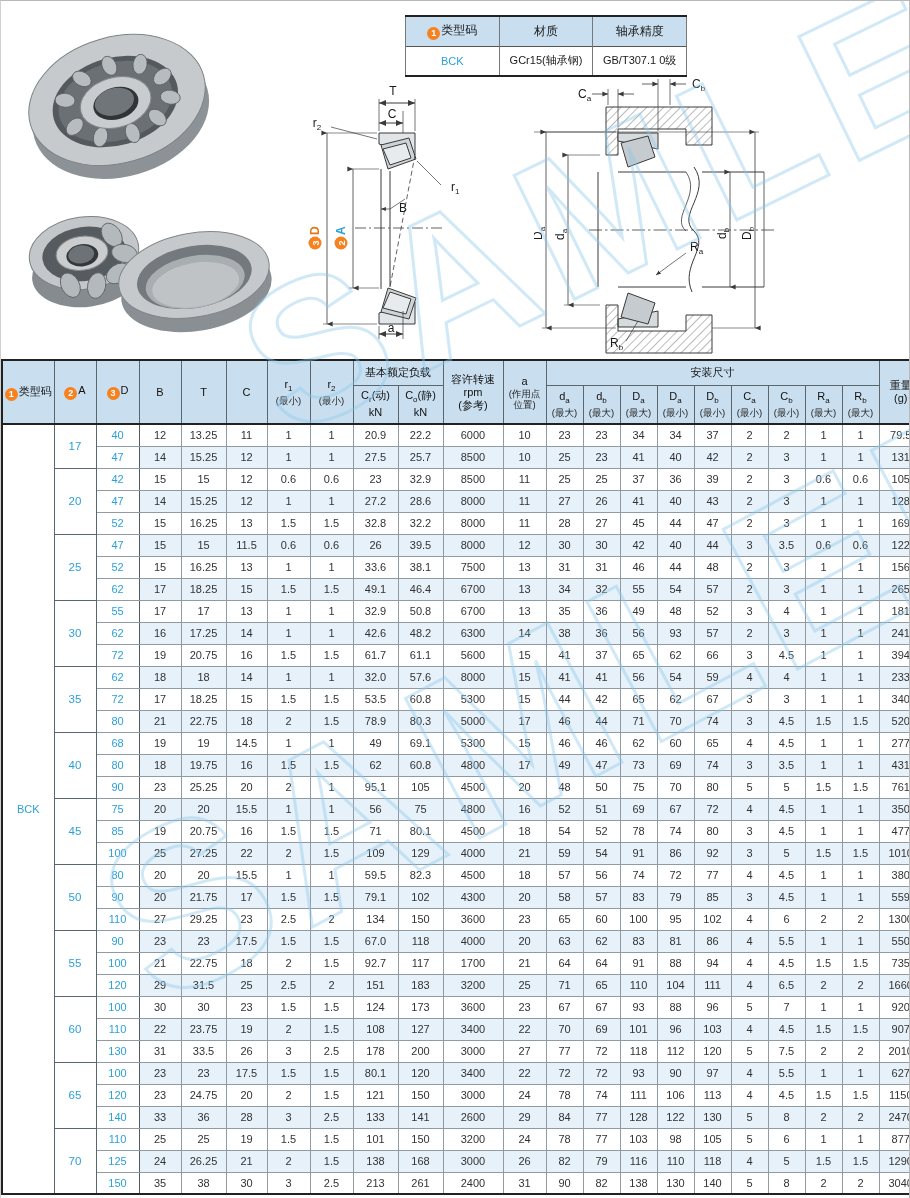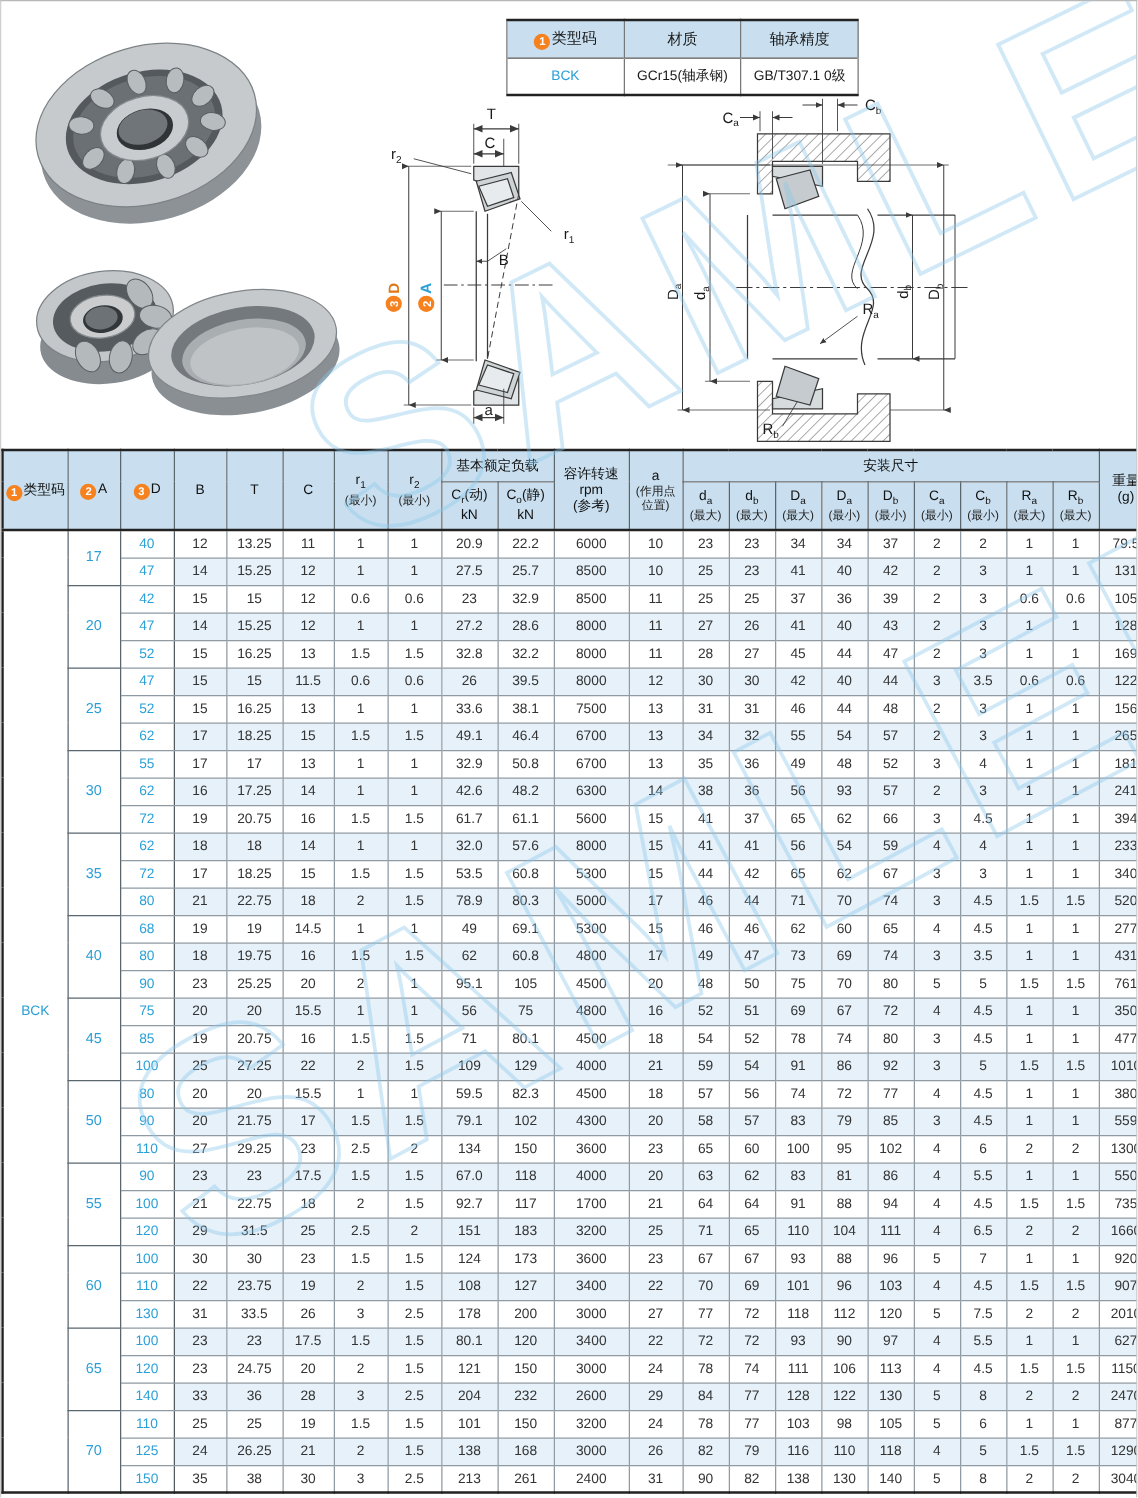--- a/index.html
+++ b/index.html
@@ -1091,22 +1091,22 @@
           <td class="val">1.5</td>
           <td class="val">1150</td>
         </tr>
         <tr class="alt">
           <td class="dcell">140</td>
           <td class="val">33</td>
           <td class="val">36</td>
           <td class="val">28</td>
           <td class="val">3</td>
           <td class="val">2.5</td>
-          <td class="val">204</td>
-          <td class="val">232</td>
+          <td class="val">133</td>
+          <td class="val">141</td>
           <td class="val">2600</td>
           <td class="val">29</td>
           <td class="val">84</td>
           <td class="val">77</td>
           <td class="val">128</td>
           <td class="val">122</td>
           <td class="val">130</td>
           <td class="val">5</td>
           <td class="val">8</td>
           <td class="val">2</td>

